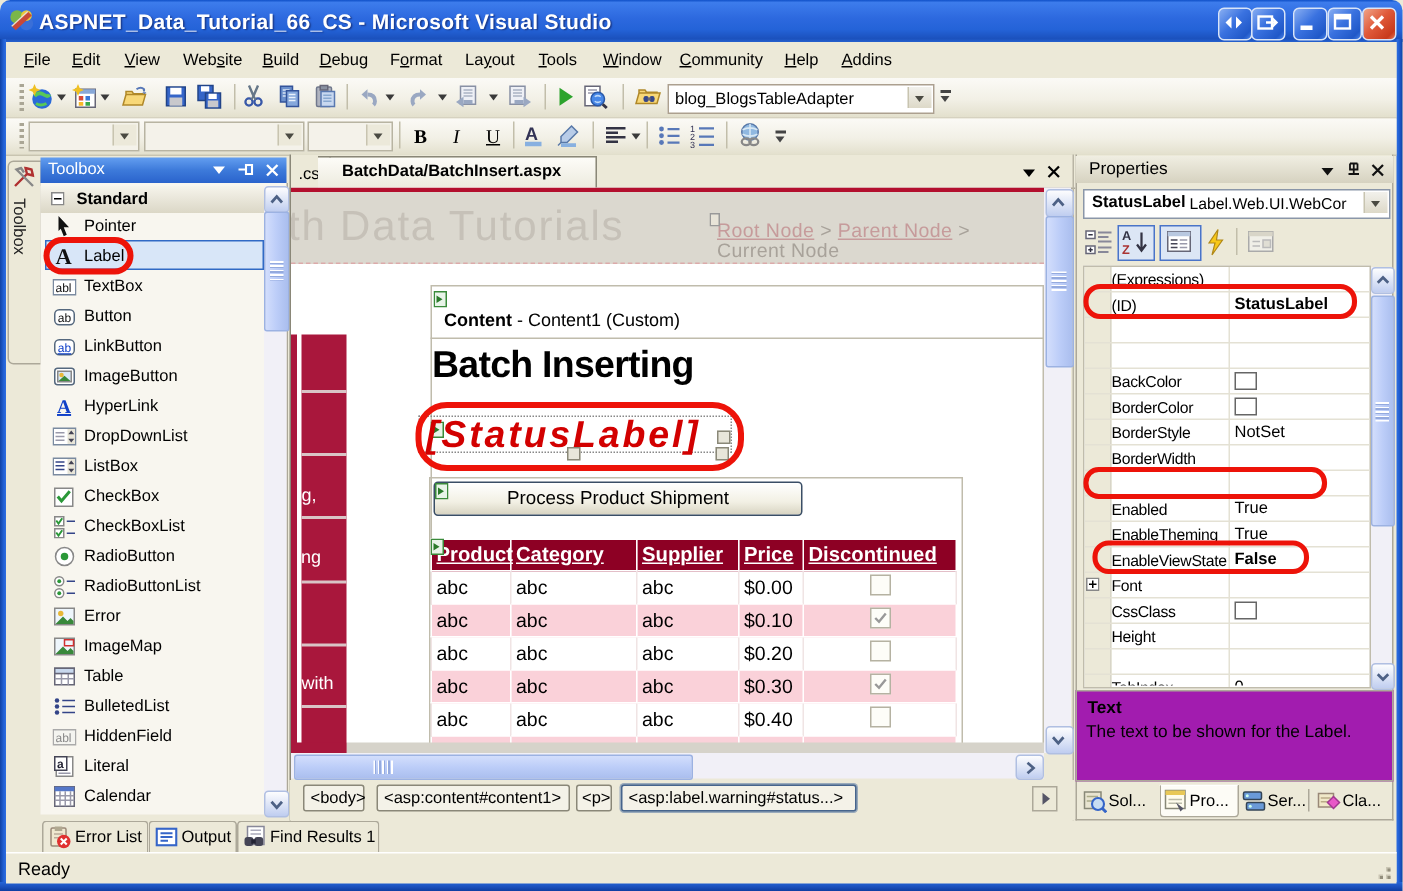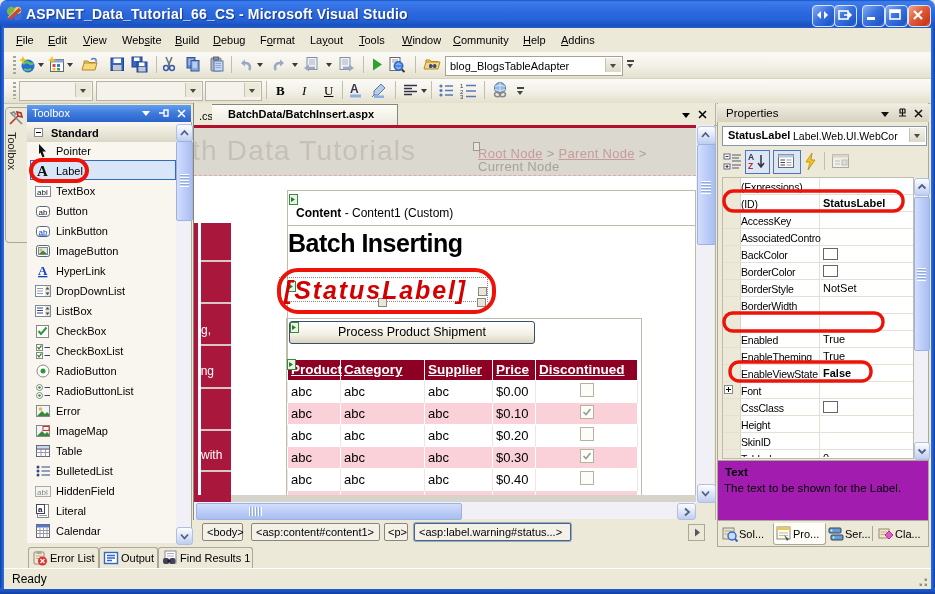--- a/index.html
+++ b/index.html
@@ -730,26 +730,20 @@
 <div class="abs" style="left:96px;top:0;width:1px;height:281px;background:#e4e1d4"></div>
 </div>
 <div class="abs" id="prows" style="left:723px;top:178px;width:190px;height:279px;overflow:hidden;font-size:11.5px">
 <div class="prow" style="top:0">
       <span class="nm">(Expressions)</span>
     </div>
 <div class="prow" style="top:17px">
       <span class="nm">(ID)</span>
       <span class="vl" style="font-weight:bold">StatusLabel</span>
     </div>
-<div class="prow" style="top:34px">
-      <span class="nm">AccessKey</span>
-    </div>
-<div class="prow" style="top:51px">
-      <span class="nm">AssociatedContro</span>
-    </div>
 <div class="prow" style="top:68px">
       <span class="nm">BackColor</span>
       <span class="vl"><span style="display:inline-block;width:13px;height:10px;border:1px solid #666;background:#fff"></span></span>
     </div>
 <div class="prow" style="top:85px">
       <span class="nm">BorderColor</span>
       <span class="vl"><span style="display:inline-block;width:13px;height:10px;border:1px solid #666;background:#fff"></span></span>
     </div>
 <div class="prow" style="top:102px">
       <span class="nm">BorderStyle</span>
@@ -776,23 +770,20 @@
         <rect x="0.5" y="0.5" width="8" height="8" fill="#fff" stroke="#888"></rect>
         <path d="M2 4.5 L7 4.5 M4.5 2 L4.5 7" stroke="#000"></path>
       </svg>
     </div>
 <div class="prow" style="top:221px">
       <span class="nm">CssClass</span>
       <span class="vl"><span style="display:inline-block;width:13px;height:10px;border:1px solid #666;background:#fff"></span></span>
     </div>
 <div class="prow" style="top:238px">
       <span class="nm">Height</span>
-    </div>
-<div class="prow" style="top:255px">
-      <span class="nm">SkinID</span>
     </div>
 <div class="prow" style="top:272px">
       <span class="nm">TabIndex</span>
       <span class="vl">0</span>
     </div>
 <div class="pline" style="top:16px"></div>
     <div class="pline" style="top:33px"></div>
     <div class="pline" style="top:50px"></div>
     <div class="pline" style="top:67px"></div>
     <div class="pline" style="top:84px"></div>

